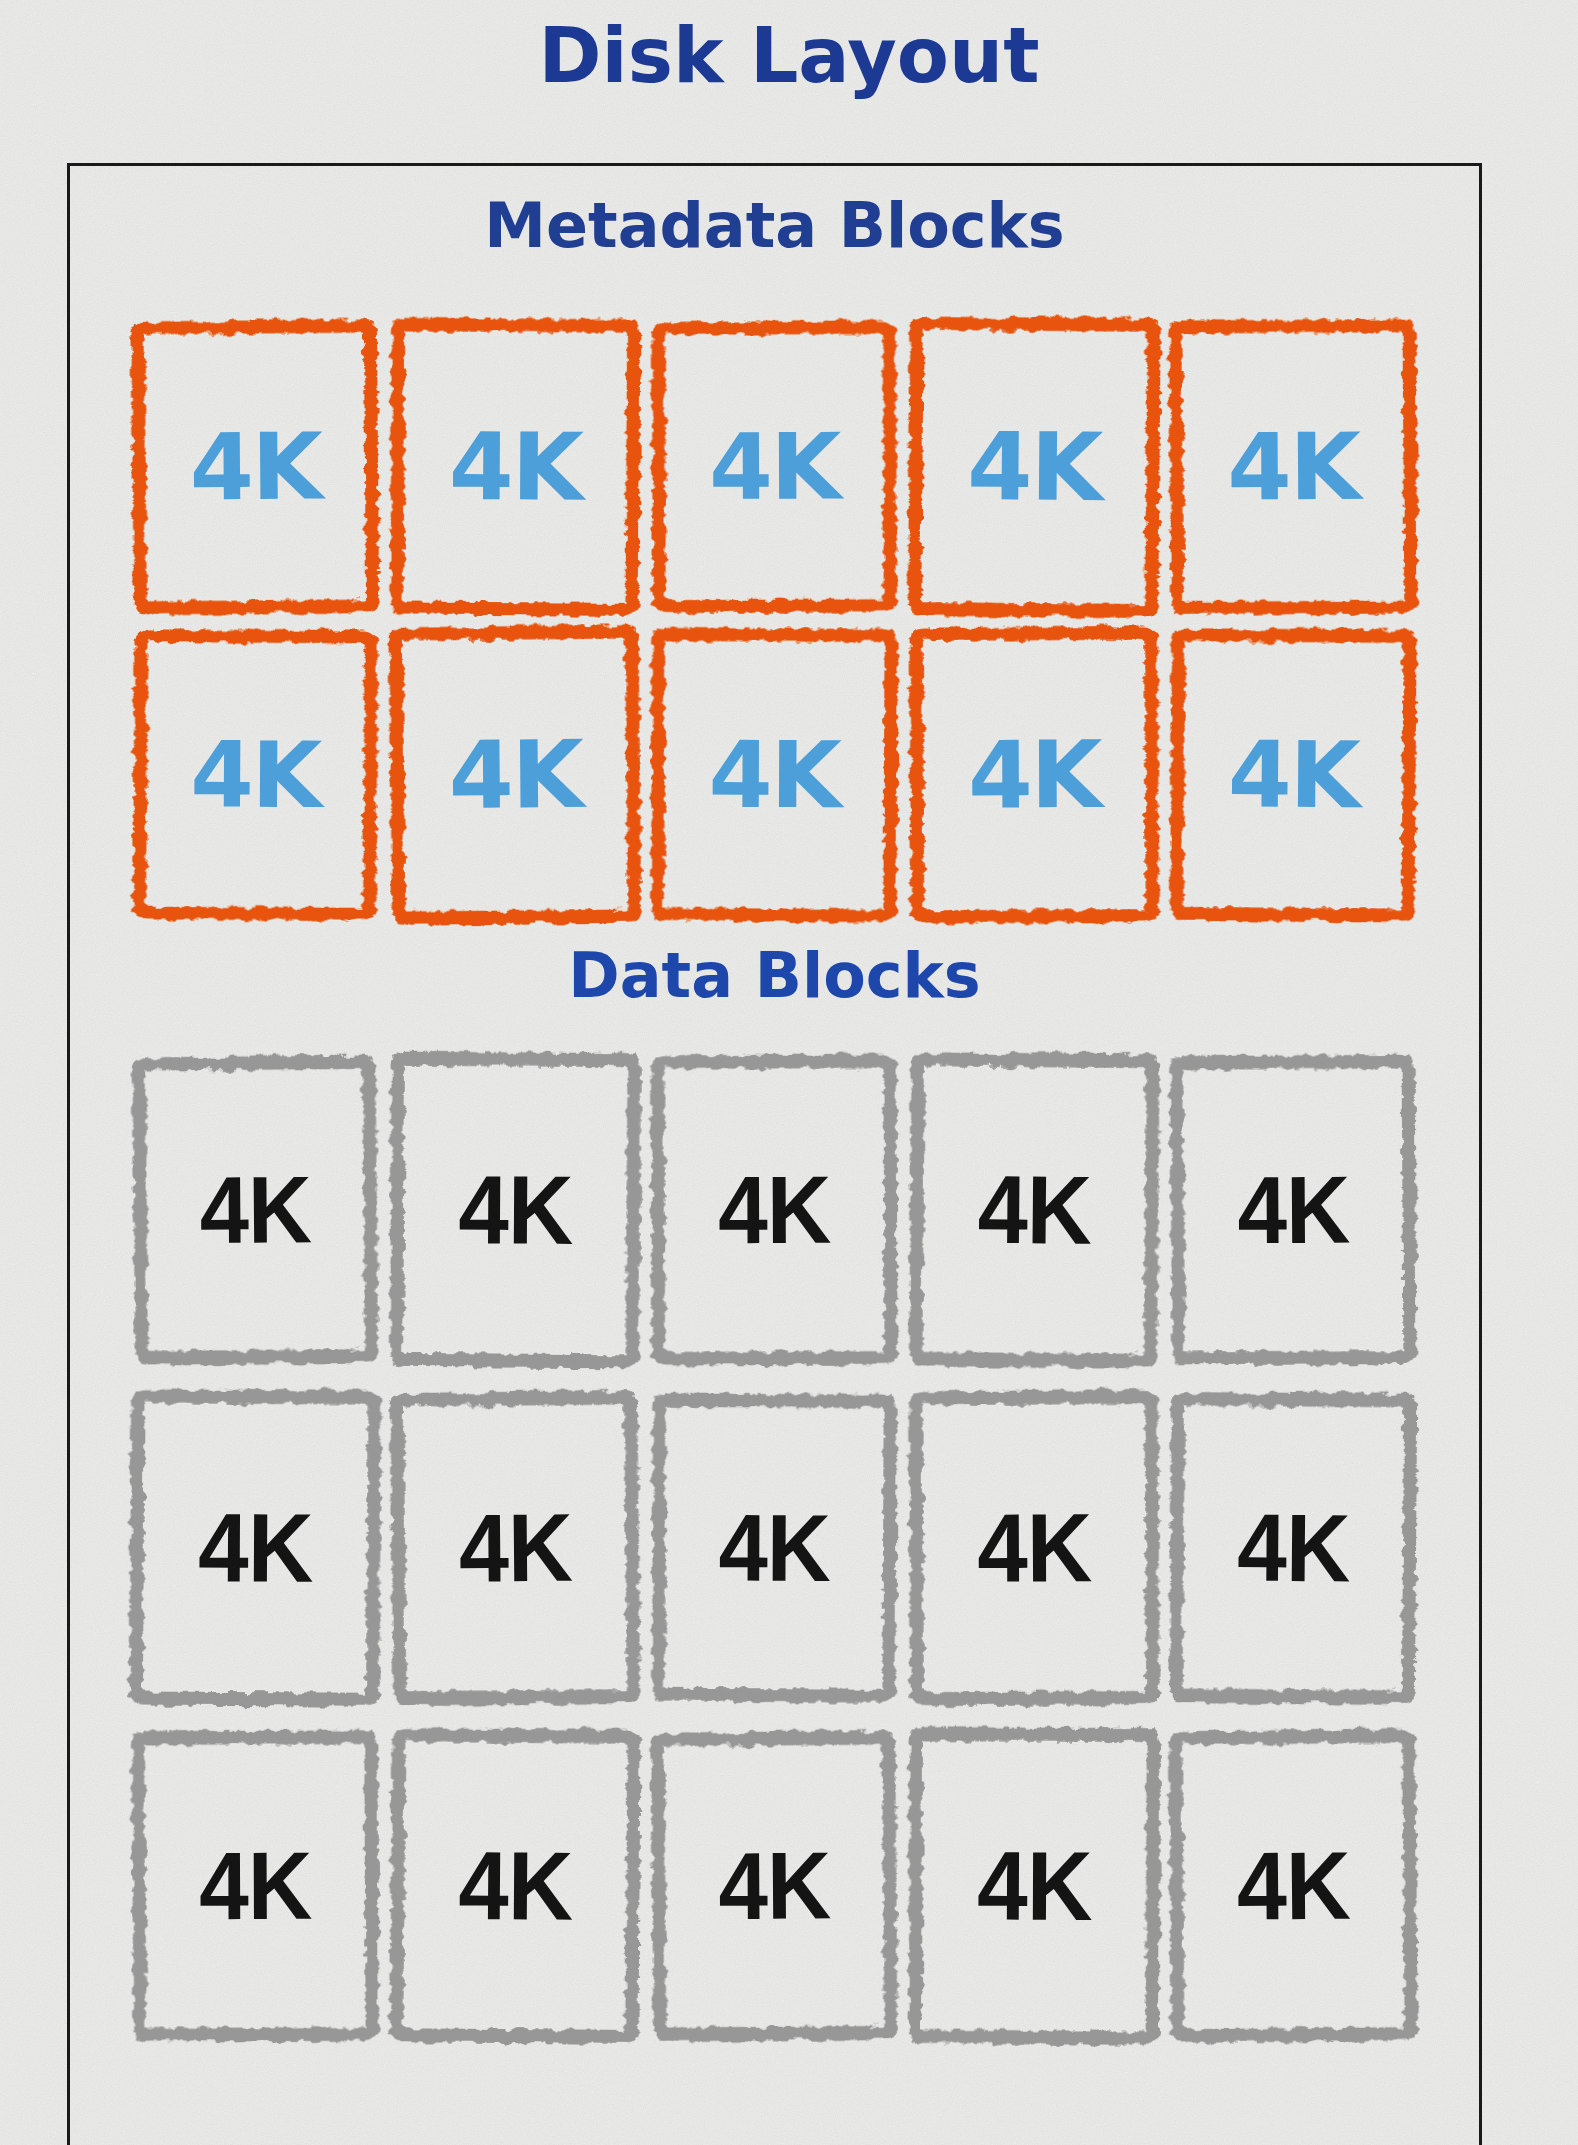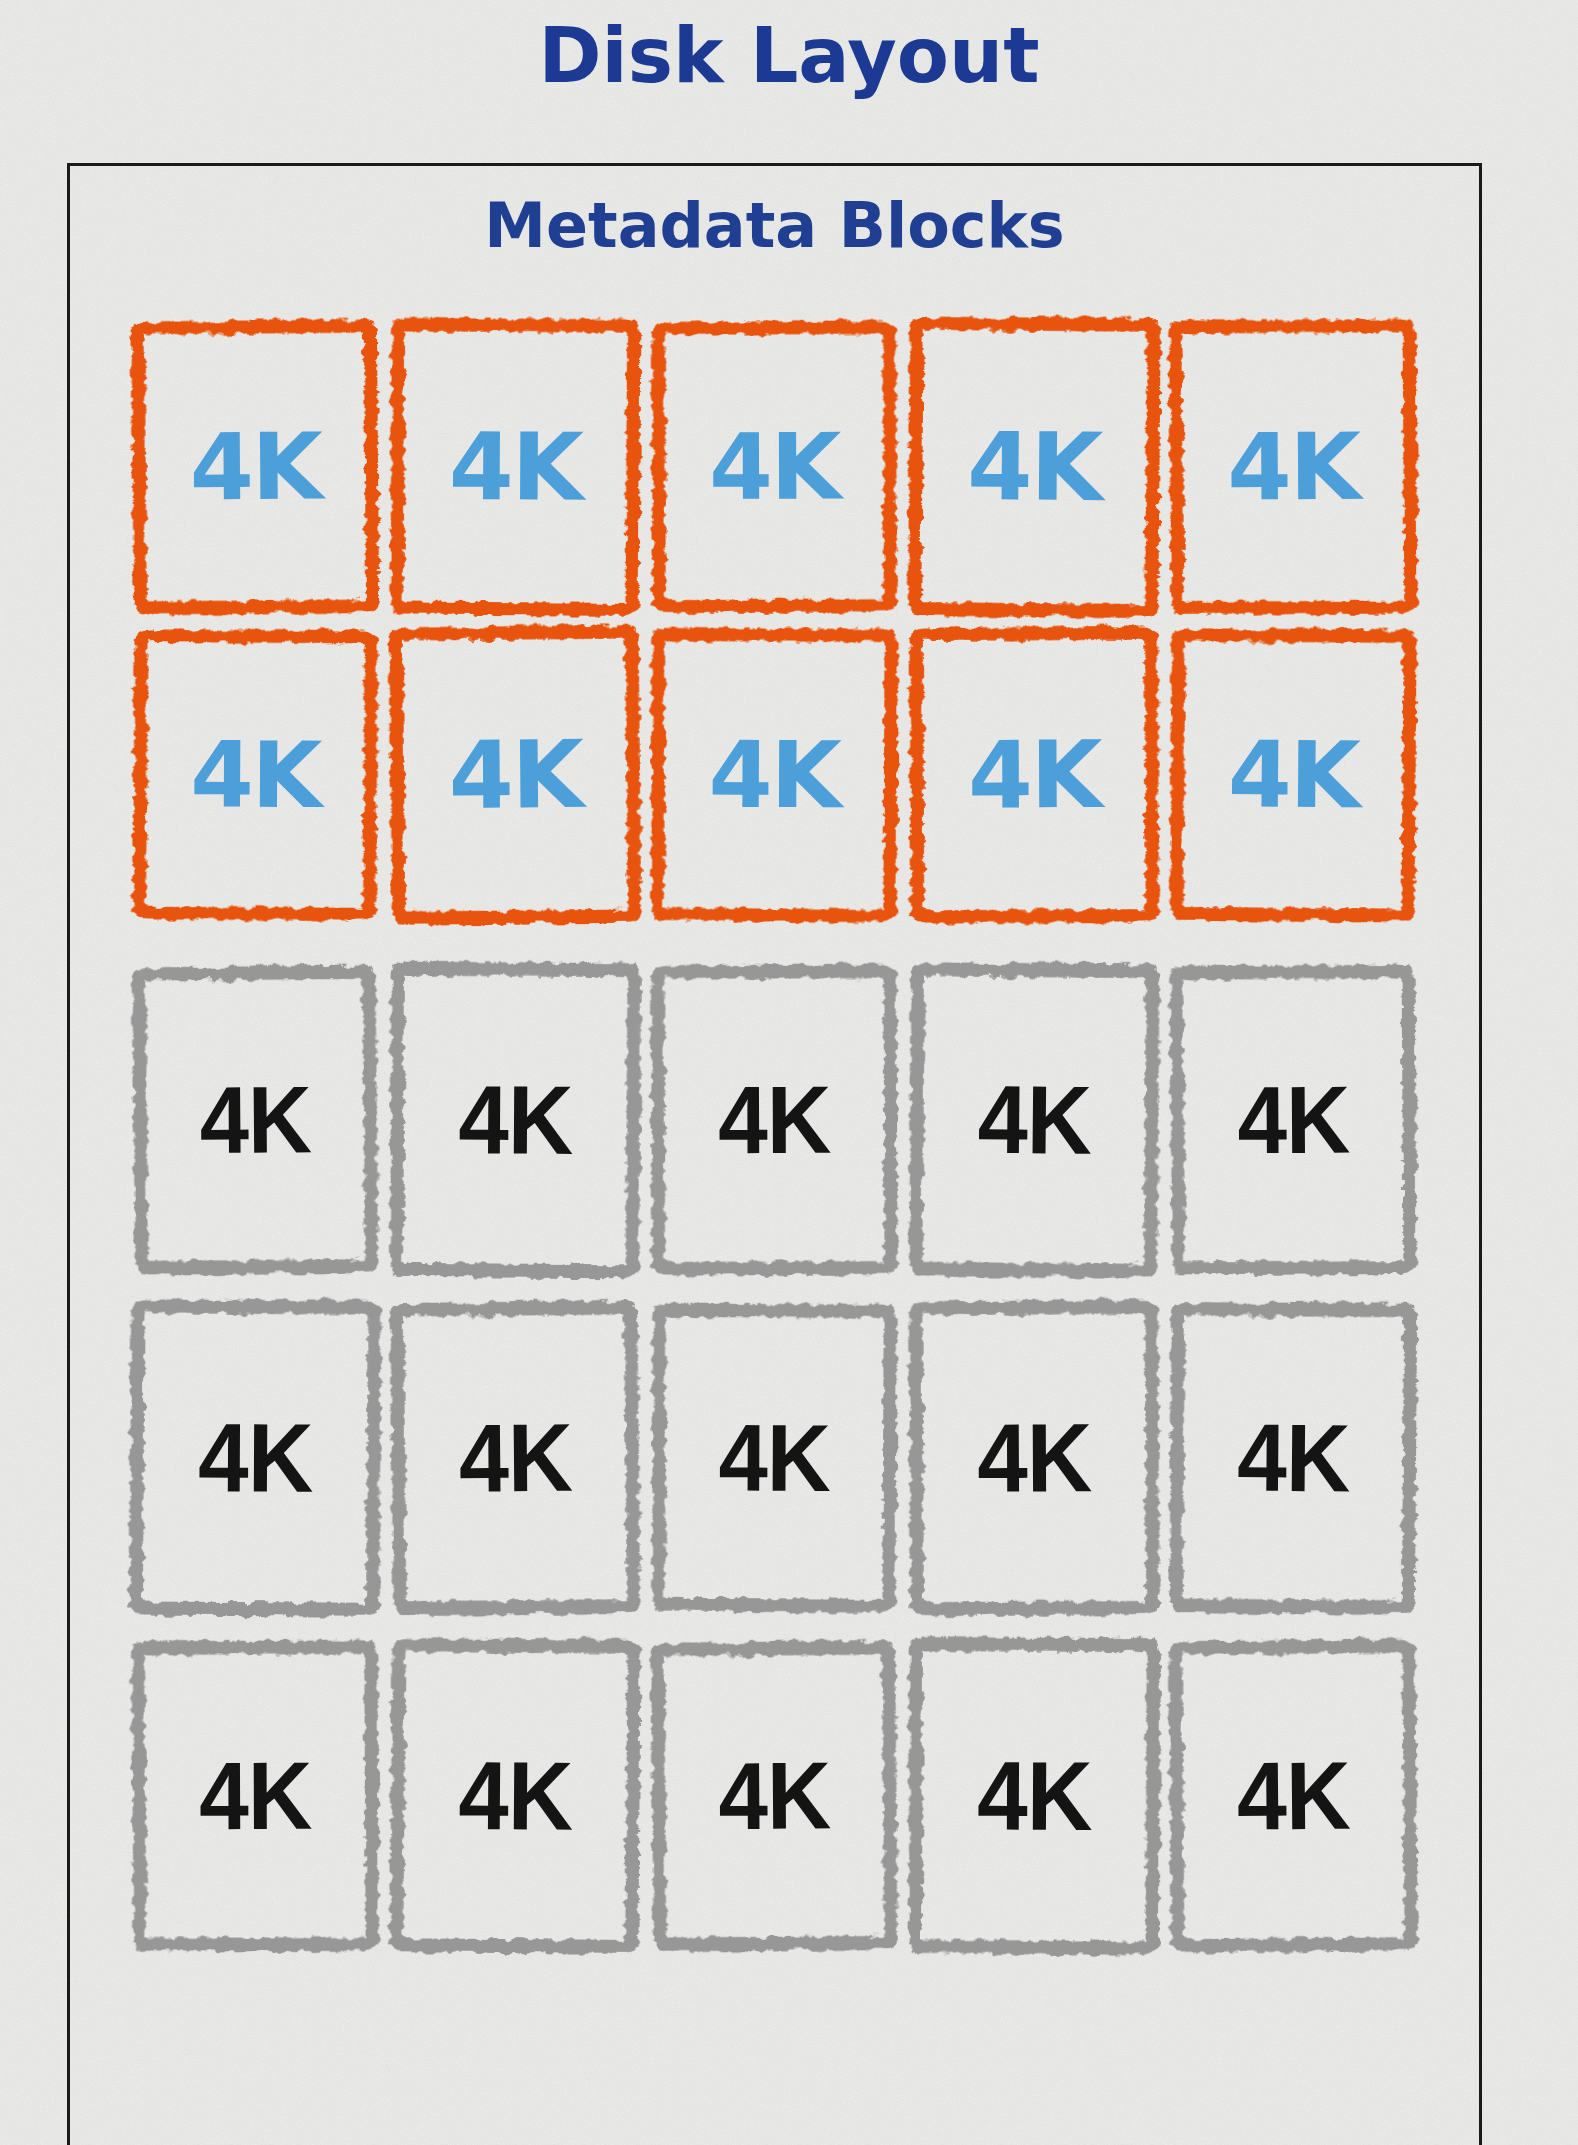--- a/index.html
+++ b/index.html
@@ -166,20 +166,21 @@
         <span class="label">4K</span>
       </div>
       <div class="block meta" style="transform: rotate(0.45deg) scale(0.996);">
         <svg class="frame" viewBox="0 0 250 300" preserveAspectRatio="none">
           <rect x="10" y="10" width="230" height="280" rx="6" filter="url(#rough0)"></rect>
         </svg>
         <span class="label">4K</span>
       </div>
     </div>
 
+  <h2 class="section-heading data-heading">Data Blocks</h2>
   <div class="grid data-grid">
       <div class="block data" style="transform: rotate(-0.45deg) scale(0.99);">
         <svg class="frame" viewBox="0 0 250 300" preserveAspectRatio="none">
           <rect x="10" y="10" width="230" height="280" rx="6" filter="url(#rough0)"></rect>
         </svg>
         <span class="label">4K</span>
       </div>
       <div class="block data" style="transform: rotate(0.35deg) scale(1.015);">
         <svg class="frame" viewBox="0 0 250 300" preserveAspectRatio="none">
           <rect x="10" y="10" width="230" height="280" rx="6" filter="url(#rough1)"></rect>

